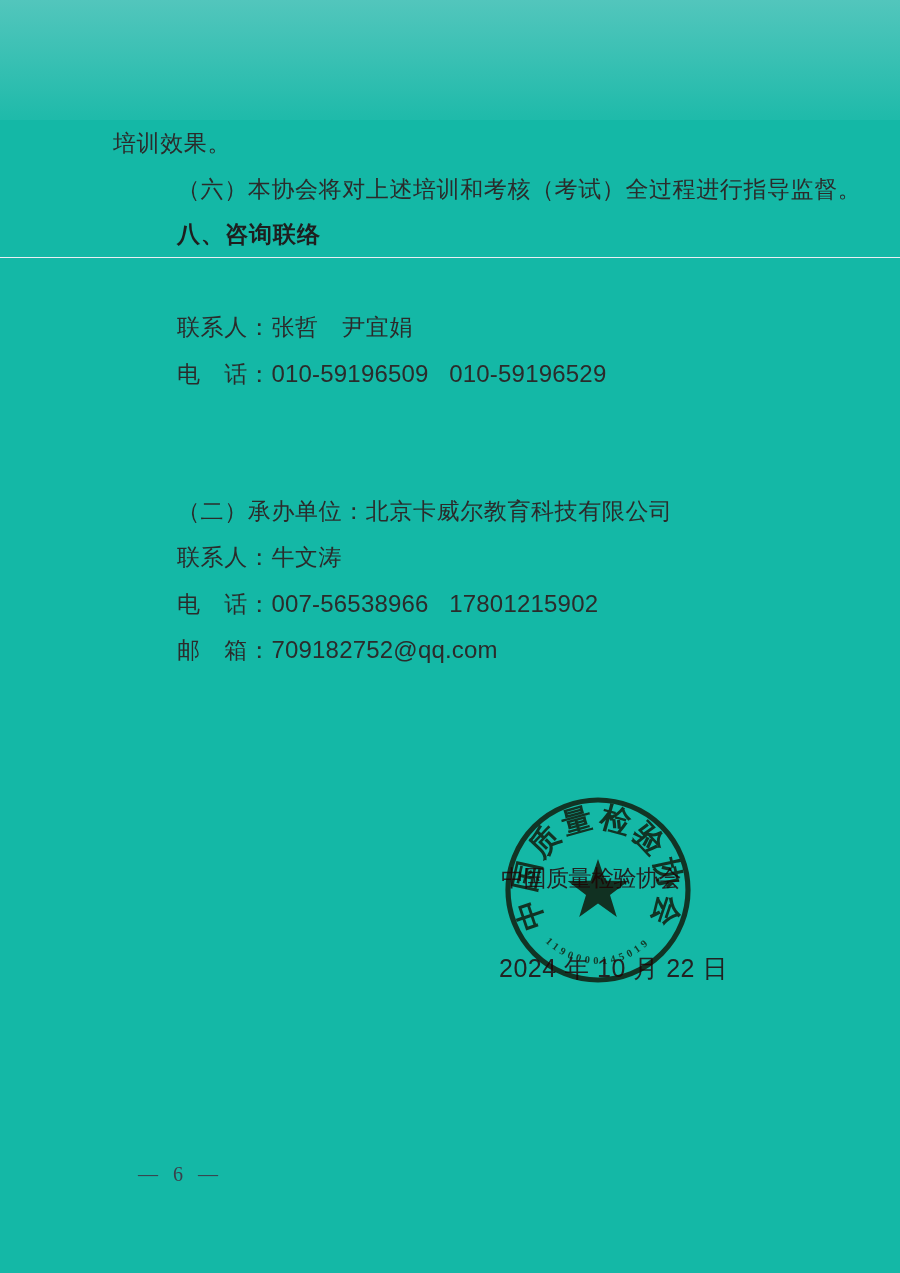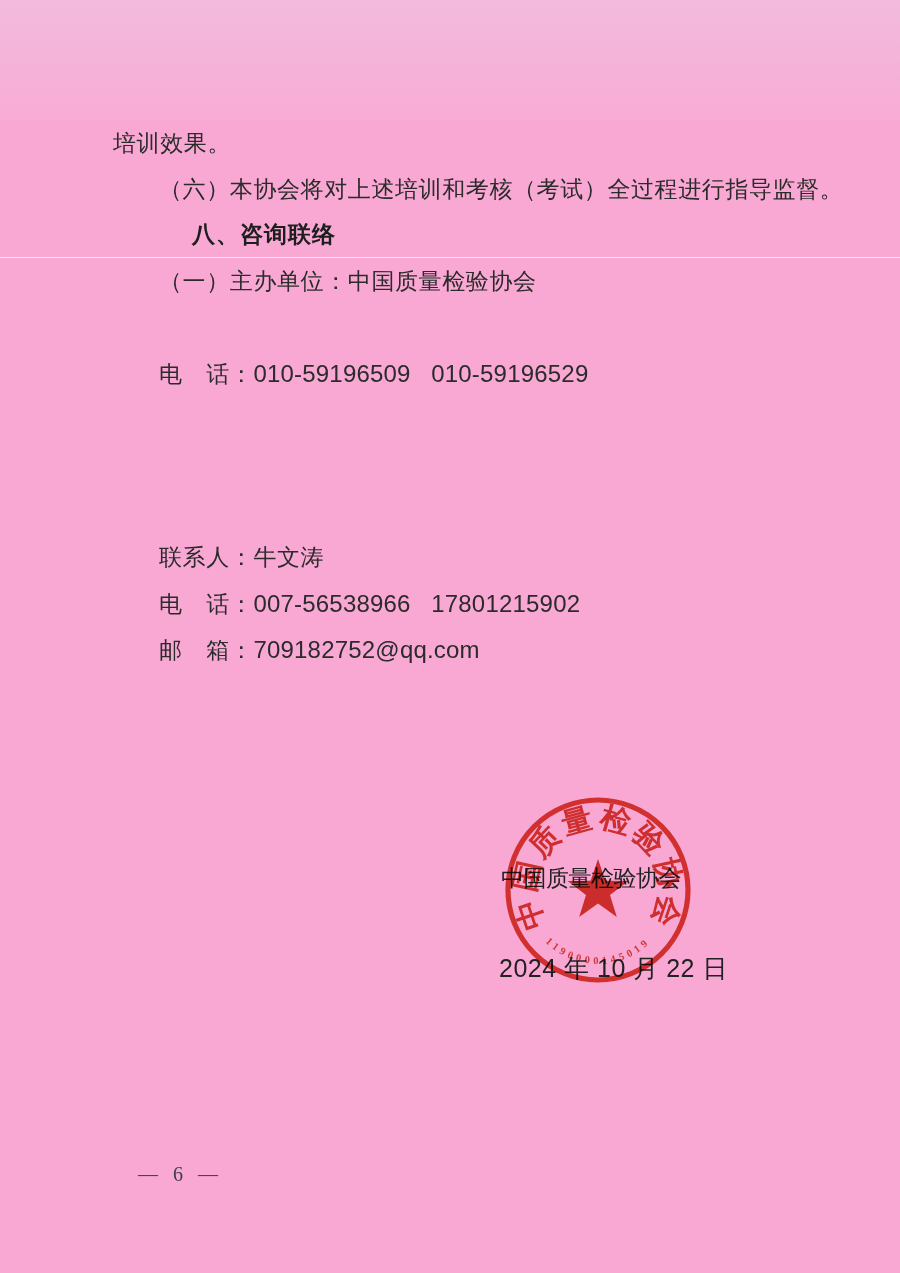--- a/index.html
+++ b/index.html
@@ -3,35 +3,35 @@
 <meta charset="utf-8">
 <style>
   html,body{margin:0;padding:0;}
   body{
     width:900px;height:1273px;position:relative;
     background:#fefefe;
     font-family:"Liberation Serif","DejaVu Serif",serif;
     color:#2b2b2b;
     overflow:hidden;
   }
-  .page{position:absolute;inset:0;background:#f9a8d4;}
+  .page{position:absolute;inset:0;background:#14b8a6;}
   .scan-tint{
     position:absolute;left:0;top:0;width:900px;height:120px;
     background:linear-gradient(180deg, rgba(226,230,240,0.30), rgba(226,230,240,0.05));
     pointer-events:none;
   }
   .faint-rule{
     position:absolute;left:0;top:257px;width:900px;height:1px;
     background:#eceef3;
   }
   .line{
     position:absolute;margin:0;white-space:pre;
     font-size:23px;letter-spacing:0.6px;line-height:1.2;
   }
-  .indent{left:159px;}
+  .indent{left:177px;}
   .heading{
     font-family:"Liberation Sans","DejaVu Sans",sans-serif;
     font-weight:bold;font-size:23px;letter-spacing:1px;color:#1e1e1e;
   }
   .val-latin{
     font-family:"Liberation Sans","DejaVu Sans",sans-serif;
     font-size:24px;letter-spacing:0.2px;white-space:pre;
   }
   .val-cjk{white-space:pre;}
   .sig-org{
@@ -61,29 +61,30 @@
 
 <div class="page">
 
   <div class="scan-tint"></div>
   <div class="faint-rule"></div>
 
   <p class="line" style="left:113px;top:130px;">培训效果。</p>
 
   <p class="line indent" style="top:176px;">（六）本协会将对上述培训和考核（考试）全过程进行指导监督。</p>
 
-  <p class="line indent heading" style="top:221px;margin-left:33px;">八、咨询联络</p>
+  <p class="line indent heading" style="top:221px;">八、咨询联络</p>
 
-  <p class="line indent" style="top:268px;">（一）主办单位：中国质量检验协会</p>
 
+  <p class="line indent" style="top:314px;"><span>联系人：</span><span class="val-cjk">张哲　尹宜娟</span></p>
 
   <p class="line indent" style="top:360px;"><span>电　话：</span><span class="val-latin">010-59196509   010-59196529</span></p>
 
 
 
+  <p class="line indent" style="top:498px;">（二）承办单位：北京卡威尔教育科技有限公司</p>
 
   <p class="line indent" style="top:544px;"><span>联系人：</span><span class="val-cjk">牛文涛</span></p>
 
   <p class="line indent" style="top:590px;"><span>电　话：</span><span class="val-latin">007-56538966   17801215902</span></p>
 
   <p class="line indent" style="top:636px;"><span>邮　箱：</span><span class="val-latin">709182752@qq.com</span></p>
 
 
   <p class="sig-org">中国质量检验协会</p>
 

